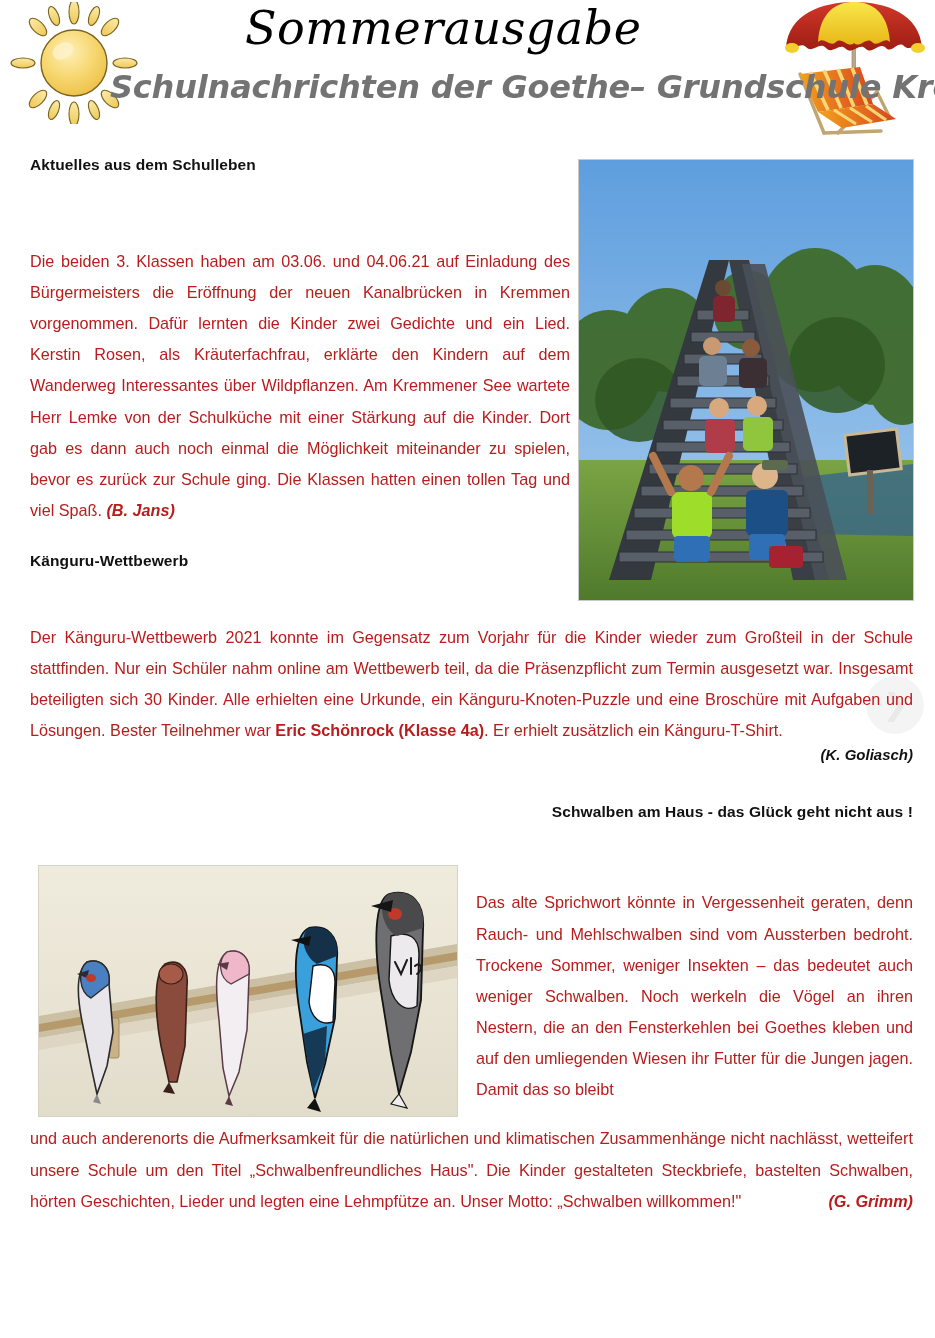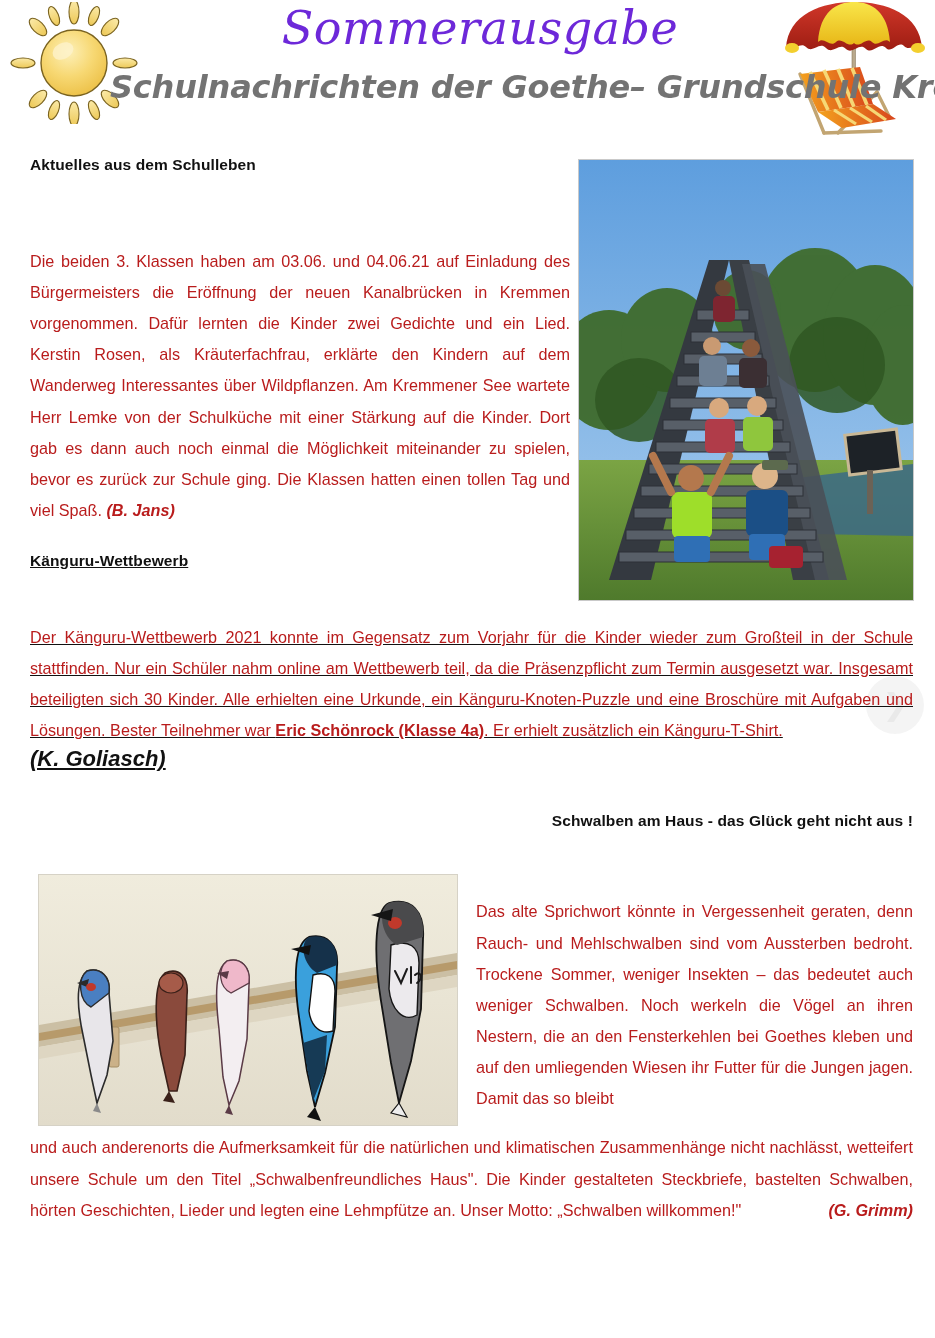--- a/index.html
+++ b/index.html
@@ -17,58 +17,58 @@
     border-radius:50%;background:#f1f1f1;opacity:.75;z-index:0;
     display:flex;align-items:center;justify-content:center;
   }
   .watermark span{color:#e2e2e2;font-size:30px;line-height:1;font-weight:700;}
 
   
   .masthead{position:relative;height:128px;z-index:3;}
   .sun{position:absolute;left:6px;top:2px;width:152px;height:122px;}
   .umbrella{position:absolute;left:778px;top:0px;width:157px;height:140px;}
   .mast-title{
-    position:absolute;left:245px;top:4px;width:470px;text-align:center;
+    position:absolute;left:245px;top:4px;width:470px;text-align:left;
     font-family:"DejaVu Serif","Liberation Serif",serif;
     font-style:italic;font-weight:400;font-size:46px;letter-spacing:.5px;
-    color:#6d28d9;line-height:1.05;white-space:nowrap;
+    color:#000000;line-height:1.05;white-space:nowrap;
   }
   .mast-sub{
     position:absolute;left:110px;top:68px;width:760px;
     font-family:"DejaVu Sans","Liberation Sans",sans-serif;
     font-style:italic;font-weight:700;font-size:32px;letter-spacing:-.2px;
     color:#737373;white-space:nowrap;
   }
 
   
   .content{position:relative;padding:0 22px 0 30px;z-index:2;}
 
   h2.section{
     font-size:15.5px;font-weight:700;margin:0;color:#111;letter-spacing:.1px;
   }
   p.body{
     font-size:16.2px;line-height:1.92;margin:0;color:#b91c1c;
     text-align:justify;text-justify:inter-word;hyphens:manual;
   }
   p.body b{font-weight:700;}
   .byline{font-style:italic;font-weight:700;}
-  .byline-right{display:block;font-style:italic;font-weight:700;font-size:22px;}
+  .byline-right{display:block;text-align:right;font-style:italic;font-weight:700;font-size:15px;}
 
   
   .art1{position:relative;margin-top:28px;}
   .art1 h2.section:first-child{margin-bottom:26px;}
   .art1-col{width:540px;}
   .art1-col p.body{text-align:justify;}
   .photo-bridge{
     position:absolute;left:548px;top:3px;width:334px;height:440px;
     border:1px solid #c9c9c9;overflow:hidden;background:#7fb2e5;
   }
 
   
-  .art2{margin-top:26px;text-decoration:underline;}
+  .art2{margin-top:26px;}
   .art2 h2.section{margin-bottom:28px;}
 
   
   .art3{margin-top:40px;}
   .art3 h2.section{margin-bottom:22px;text-align:right;}
   .photo-swallows{
     float:left;width:418px;height:250px;margin:4px 18px 4px 8px;
     border:1px solid #d6d2c6;overflow:hidden;background:#ece7da;position:relative;
   }
   .art3 .wrap-text{overflow:hidden;margin-top:26px;}

